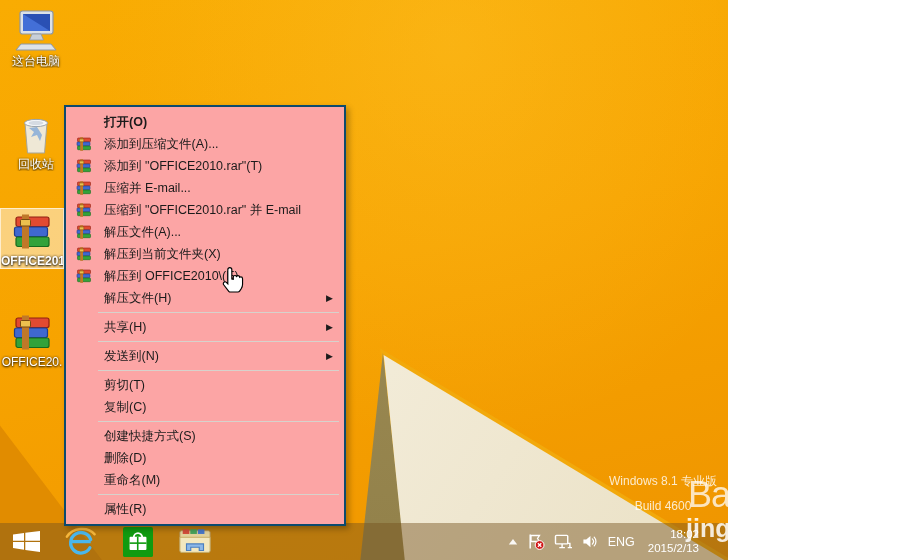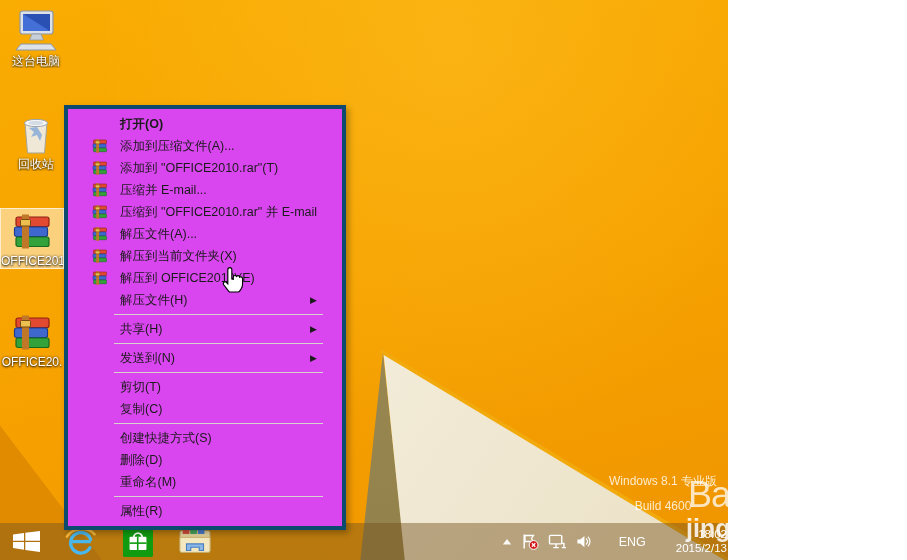--- a/index.html
+++ b/index.html
@@ -15,48 +15,48 @@
   .wp-rim{background:#f2a90c;clip-path:polygon(52.2% 62.2%,100.5% 100%,55.2% 100%);}
   .wp-olive{background:linear-gradient(180deg,#a3915a,#92814a);clip-path:polygon(52.6% 63%,55.7% 100%,49.5% 100%);}
   .wp-cream{background:linear-gradient(125deg,#fbf7ec 10%,#ece3c9 90%);clip-path:polygon(52.7% 63.4%,99.5% 100%,55.6% 100%);}
 
   
   .desk-icon{position:absolute;width:62px;text-align:center;color:#fff;font-size:12px;
              z-index:10;cursor:default;}
   .desk-icon .di-img{margin:2px auto 1px;}
   .desk-icon .di-label{display:block;line-height:14px;white-space:nowrap;overflow:hidden;
              text-shadow:0 1px 2px rgba(0,0,0,.85),0 0 3px rgba(0,0,0,.6);}
-  .desk-icon.selected{background:rgba(253,244,228,.55);outline:1px solid rgba(255,255,255,.8);}
+  .desk-icon.selected{background:rgba(253,244,228,.55);outline:1px solid rgba(255,255,255,.8);font-weight:bold;}
   .pos-0{left:5px;top:5px;}   .pos-0 .di-img{width:46px;height:46px;}
   .pos-1{left:5px;top:110px;} .pos-1 .di-img{width:44px;height:44px;}
   .pos-2{left:1px;top:209px;} .pos-2 .di-img{width:42px;height:42px;}
   .pos-3{left:1px;top:310px;} .pos-3 .di-img{width:42px;height:42px;}
   .di-img svg{width:100%;height:100%;display:block;}
 
   
   .context-menu{position:absolute;left:64px;top:105px;width:282px;z-index:40;
-                background:#d946ef;border:4px solid #0c4a6e;
-                box-shadow:3px 3px 6px rgba(0,0,0,.28);padding:4px 16px;box-sizing:border-box;}
+                background:#fca5a5;border:2px solid #0c4a6e;
+                box-shadow:3px 3px 6px rgba(0,0,0,.28);padding:4px 2px;box-sizing:border-box;}
   .menu-item{position:relative;height:22px;line-height:22px;padding-left:36px;padding-right:22px;
              font-size:12.5px;color:#1b1b1b;white-space:nowrap;overflow:hidden;}
   .menu-item.bold{font-weight:bold;}
   .menu-item .mi-icon{position:absolute;left:8px;top:3px;width:16px;height:16px;}
   .menu-item .mi-icon svg{width:16px;height:16px;display:block;}
   .menu-item .mi-arrow{position:absolute;right:9px;top:0;font-size:9px;color:#1b1b1b;line-height:22px;}
   .menu-separator{height:1px;background:#d7d2cc;margin:3px 3px 3px 30px;}
 
   
   .taskbar{position:absolute;left:0;bottom:0;width:100%;height:37px;z-index:30;
            background:rgba(118,82,30,.46);}
   .tb-buttons{position:absolute;left:0;top:0;height:37px;display:flex;}
   .tb-btn{width:57px;height:37px;display:flex;align-items:center;justify-content:center;}
   .tb-btn:first-child{width:52px;}
   .tb-btn svg{display:block;}
   .tray{position:absolute;right:0;top:0;height:37px;display:flex;align-items:center;
-        padding-right:1px;gap:26px;color:#fff;justify-content:space-between;}
+        padding-right:29px;gap:9px;color:#fff;justify-content:space-between;}
   .tray-ic{display:flex;align-items:center;justify-content:center;}
   .tray-ic svg{display:block;}
   .tray-lang{font-size:12.5px;color:#fff;margin-left:2px;}
   .tray-clock{text-align:right;font-size:11.5px;line-height:13.5px;margin-left:4px;}
 
   
   .os-wm{position:absolute;right:11px;bottom:41px;z-index:45;text-align:center;
          color:rgba(255,255,255,.80);font-size:12px;line-height:25px;}
   .baidu-wm{position:absolute;left:686px;top:452px;width:220px;height:100px;z-index:60;
             pointer-events:none;}

